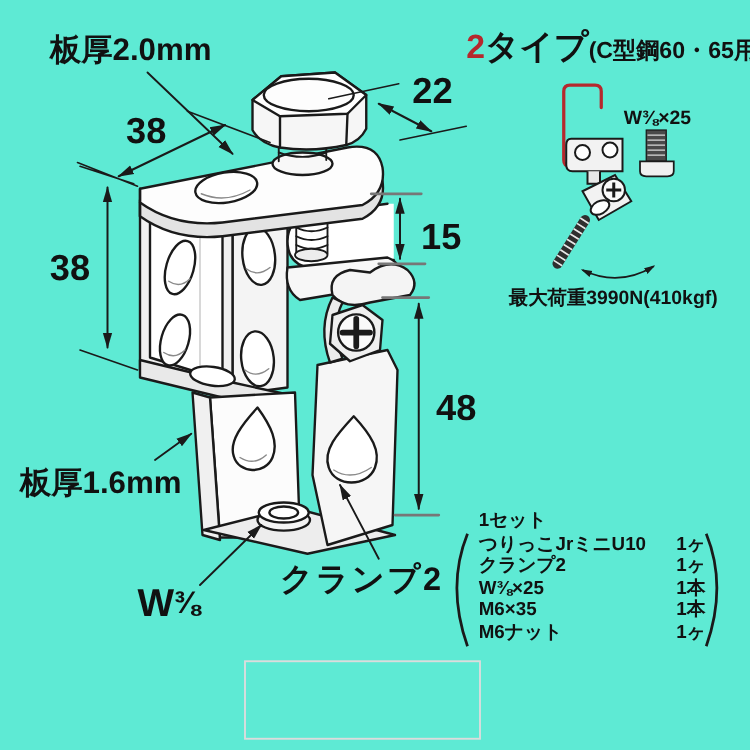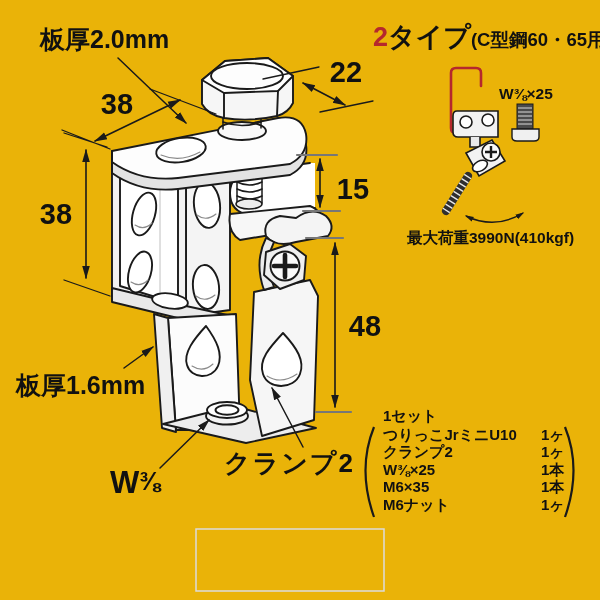--- a/index.html
+++ b/index.html
@@ -1,16 +1,16 @@
 <!DOCTYPE html>
 <html><head>
 <meta charset="utf-8">
 <style>
   html,body{margin:0;padding:0;background:#fff;}
-  #stage{width:600px;height:600px;position:relative;background:#eab308;overflow:hidden;text-align:center;}
+  #stage{width:600px;height:600px;position:relative;background:#5eead4;overflow:hidden;text-align:center;}
   svg{display:block;}
   svg text{font-family:"Liberation Sans","DejaVu Sans",sans-serif;fill:#111;}
   .num{font-size:29px;font-weight:bold;}
   .jp{font-size:25px;font-weight:600;}
 </style>
 </head>
 <body>
 
 <div id="stage">
 <svg width="600" height="600" viewBox="0 0 600 600">

